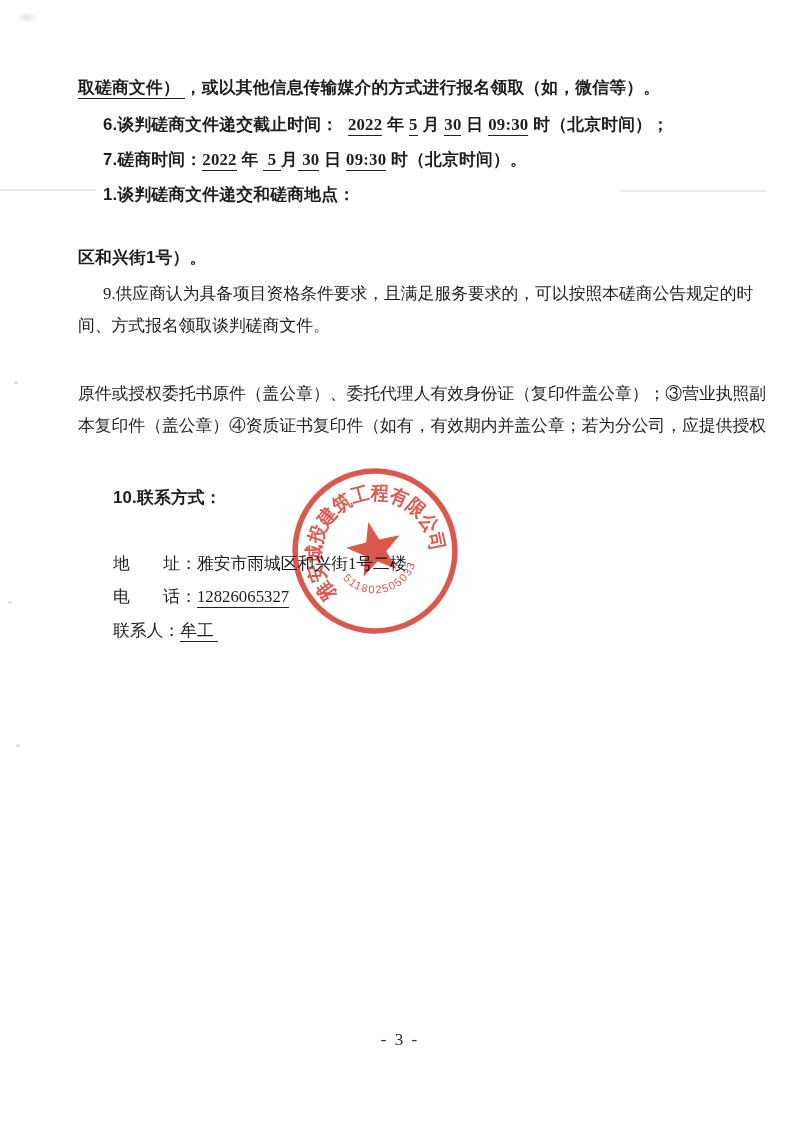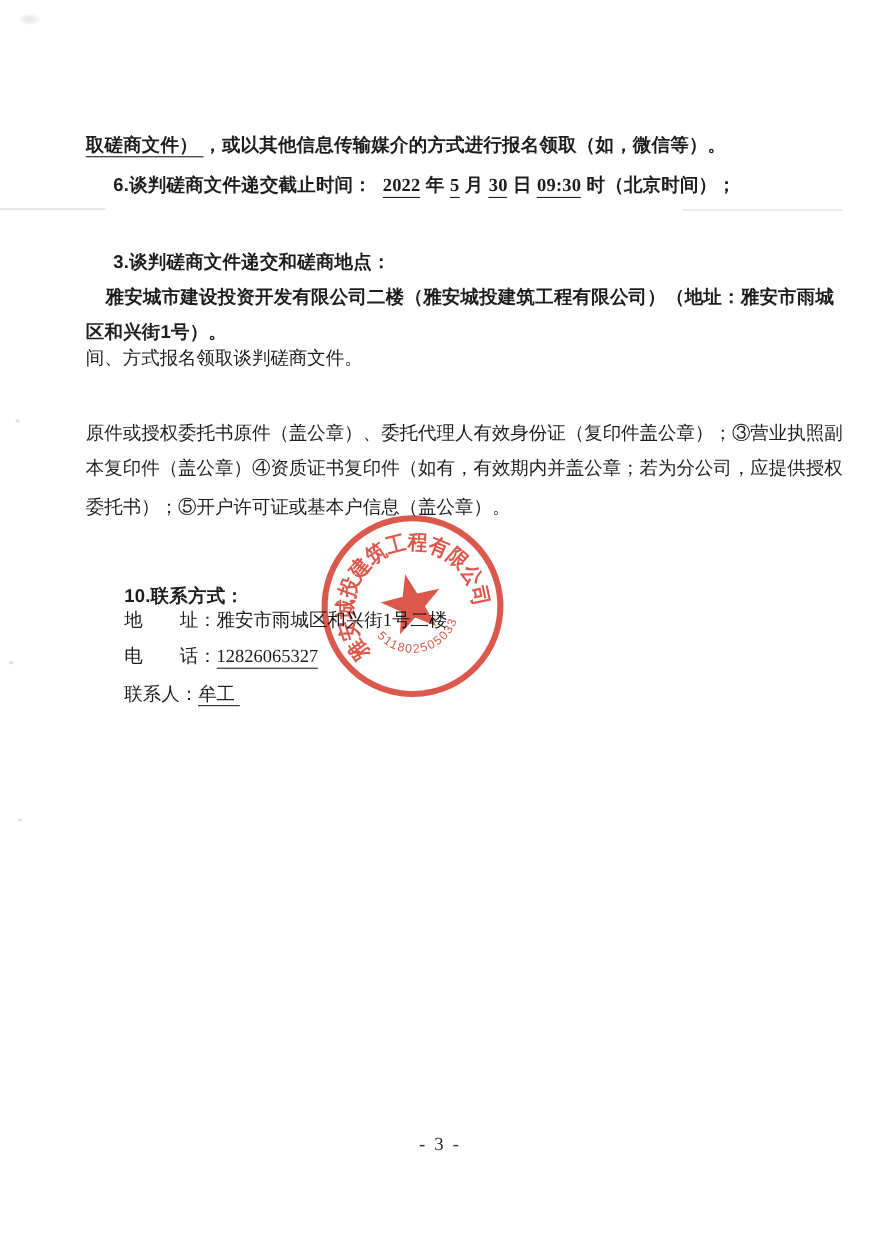--- a/index.html
+++ b/index.html
@@ -12,21 +12,20 @@
   .page{position:absolute;inset:0;}
   .line{
     position:absolute;left:78px;
     font-size:16.8px;line-height:1.3;white-space:nowrap;
     color:#1d1d1d;
   }
   .b{
     font-family:"Liberation Sans","DejaVu Sans",sans-serif;
     font-weight:700;
     letter-spacing:.2px;
-    margin-top:44px;
   }
   .u{
     border-bottom:1.4px solid #222;
     padding-bottom:1px;
   }
   .num{
     font-family:"Liberation Serif","DejaVu Serif",serif;
   }
   .ind-item{padding-left:25px;}
   .ind-loc{padding-left:18px;}
@@ -60,27 +59,27 @@
 
   <div class="smudge"></div>
   <div class="artifact artifact-left"></div>
   <div class="artifact artifact-right"></div>
   <div class="speck speck-1"></div>
   <div class="speck speck-2"></div>
   <div class="speck speck-3"></div>
 
   <div class="line b" style="top:77px"><span class="u">取磋商文件）&nbsp;</span><span>，或以其他信息传输媒介的方式进行报名领取（如，微信等）。</span></div>
   <div class="line b ind-item" style="top:114px"><span>6.谈判磋商文件递交截止时间：&nbsp;&nbsp;</span><span class="u num">2022</span><span> 年 </span><span class="u num">5</span><span> 月 </span><span class="u num">30</span><span> 日 </span><span class="u num">09:30</span><span> 时（北京时间）；</span></div>
-  <div class="line b ind-item" style="top:184px"><span>3.谈判磋商文件递交和磋商地点：</span></div>
-  <div class="line b ind-loc" style="top:215px"><span>雅安城市建设投资开发有限公司二楼（雅安城投建筑工程有限公司）（地址：雅安市雨城</span></div>
+  <div class="line b ind-item" style="top:149px"><span>7.磋商时间：</span><span class="u num">2022</span><span> 年 </span><span class="u num">&nbsp;5&nbsp;</span><span>月</span><span class="u num">&nbsp;30</span><span> 日 </span><span class="u num">09:30</span><span> 时（北京时间）。</span></div>
+  <div class="line b ind-item" style="top:184px"><span>1.谈判磋商文件递交和磋商地点：</span></div>
   <div class="line b" style="top:247px"><span>区和兴街1号）。</span></div>
+  <div class="line ind-item" style="top:283px"><span>9.供应商认为具备项目资格条件要求，且满足服务要求的，可以按照本磋商公告规定的时</span></div>
   <div class="line" style="top:315px"><span>间、方式报名领取谈判磋商文件。</span></div>
   <div class="line" style="top:415px"><span>本复印件（盖公章）④资质证书复印件（如有，有效期内并盖公章；若为分公司，应提供授权</span></div>
   <div class="line" style="top:383px"><span>原件或授权委托书原件（盖公章）、委托代理人有效身份证（复印件盖公章）；③营业执照副</span></div>
-  <div class="line" style="top:450px"><span>委托书）；⑤开户许可证或基本户信息（盖公章）。</span></div>
   <div class="line b ind-contact" style="top:487px"><span>10.联系方式：</span></div>
   <div class="line ind-contact" style="top:553px"><span>地　　址：雅安市雨城区和兴街1号二楼</span></div>
   <div class="line ind-contact" style="top:586px"><span>电　　话：</span><span class="u num">12826065327</span></div>
   <div class="line ind-contact" style="top:620px"><span>联系人：</span><span class="u">牟工&nbsp;</span></div>
 
   <svg class="seal" viewBox="0 0 200 200" aria-hidden="true">
     <g transform="rotate(-13 100 100)">
       <circle cx="100" cy="100" r="94" fill="none" stroke="currentColor" stroke-width="6.5"></circle>
       <path id="sealTextArc" d="M 45.1 139.2 A 65 65 0 1 1 154.9 139.2" fill="none"></path>
       <text font-size="23" font-weight="bold" fill="currentColor" font-family="Liberation Sans, DejaVu Sans, sans-serif">

